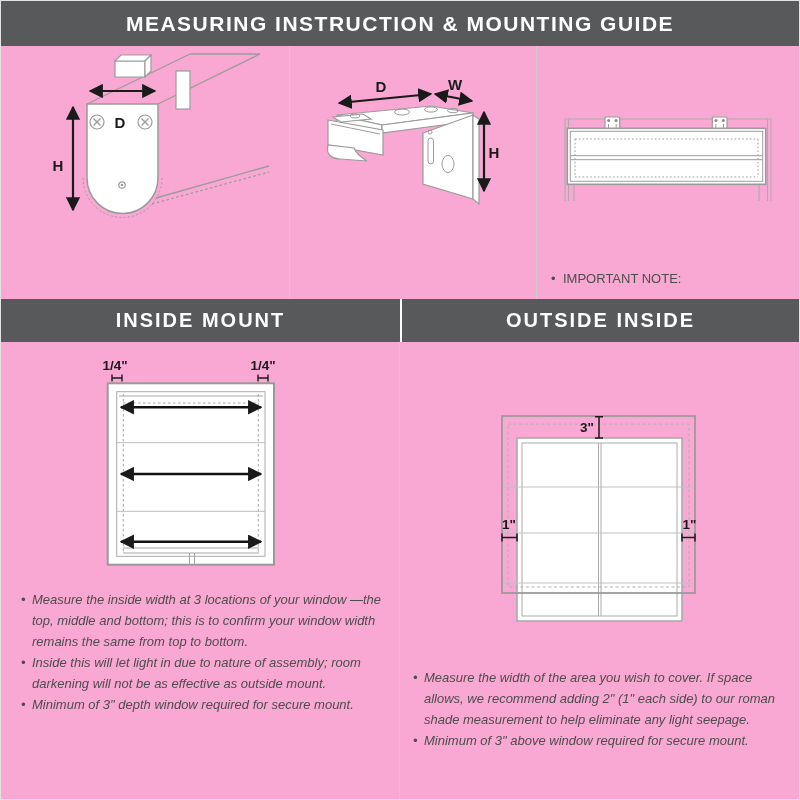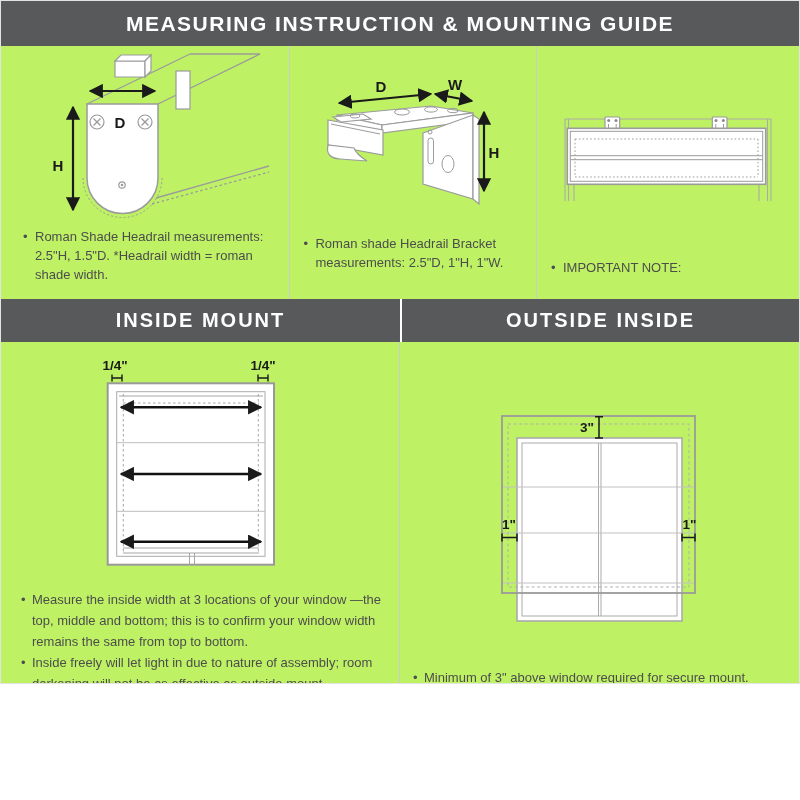--- a/index.html
+++ b/index.html
@@ -1,56 +1,56 @@
 <!DOCTYPE html>
 <html><head>
 <meta charset="utf-8">
 <style>
   * { margin:0; padding:0; box-sizing:border-box; }
   html,body { background:#ffffff; }
   body { width:800px; height:800px; font-family:"Liberation Sans", sans-serif; }
-  .page { width:800px; height:684px; background:#bef264; border:1px solid #e3e3e3; overflow:hidden; display:flex; flex-direction:column; }
+  .page { width:800px; height:800px; background:#f9a8d4; border:1px solid #e3e3e3; overflow:hidden; display:flex; flex-direction:column; }
 
   .main-header { height:45px; flex:0 0 45px; background:#58595b; color:#fff; display:flex; align-items:center; justify-content:center;
                  font-size:21px; font-weight:bold; letter-spacing:1.5px; }
 
   .top-row { height:253px; flex:0 0 253px; display:flex; }
   .top-col { display:flex; flex-direction:column; }
   .top-col.c1 { width:290px; border-right:1px solid #cccccc; }
   .top-col.c2 { width:247px; border-right:1px solid #cccccc; }
   .top-col.c3 { flex:1; }
   .d1 { margin:3px 0 0 44px; }
   .d2 { margin:12px 0 0 5px; }
   .d3 { margin:43px 0 0 12px; }
 
   .note { font-size:13px; line-height:1.46; color:#4d4d4d; margin-top:auto; position:relative; }
   .c1 .note { padding:0 22px 14px 34px; }
   .c2 .note { padding:0 12px 26px 25px; }
-  .c3 .note { padding:0 8px 21px 26px; }
+  .c3 .note { padding:0 8px 10px 26px; }
   .note .dot::before { content:"\2022"; position:absolute; }
   .c1 .note .dot::before { left:22px; }
   .c2 .note .dot::before { left:13px; }
   .c3 .note .dot::before { left:14px; }
 
   .mount-bars { height:43px; flex:0 0 43px; display:flex; background:#ffffff; }
   .bar { background:#58595b; color:#fff; display:flex; align-items:center; justify-content:center;
          font-size:20px; font-weight:bold; letter-spacing:2px; }
   .bar.left { width:399px; margin-right:2px; }
   .bar.right { flex:1; }
 
   .mount-row { flex:1; display:flex; }
   .mount-col { width:400px; display:flex; flex-direction:column; }
   .mount-col.inside { border-right:1px solid #cccccc; }
   .d4 { display:block; margin:10px 0 0 72px; }
   .d5 { display:block; margin:69px 0 0 95px; }
 
   ul.notes { list-style:none; margin:0; font-size:13px; line-height:1.62; color:#4d4d4d; }
   .inside ul.notes { padding:2px 8px 0 20px; }
   .outside ul.notes { padding:41px 12px 0 13px; }
-  ul.notes li { position:relative; padding-left:11px; }
+  ul.notes li { position:relative; padding-left:11px;font-style:italic; }
   ul.notes li::before { content:"\2022"; position:absolute; left:0; }
 
   svg text { font-family:"Liberation Sans", sans-serif; font-weight:bold; fill:#1a1a1a; }
 </style>
 </head>
 <body>
 
 <div class="page">
 
   <header class="main-header">MEASURING INSTRUCTION &amp; MOUNTING GUIDE</header>
@@ -87,24 +87,20 @@
           <line x1="96.5" y1="69.5" x2="103.5" y2="76.5"></line>
           <line x1="103.5" y1="69.5" x2="96.5" y2="76.5"></line>
           <circle cx="77" cy="136" r="3.2"></circle>
           <circle cx="77" cy="136" r="0.7" fill="#9b9b9b"></circle>
         </g>
         <line x1="45" y1="42" x2="110" y2="42" stroke="#1a1a1a" stroke-width="2.2" marker-start="url(#mA)" marker-end="url(#mA)"></line>
         <line x1="28" y1="58" x2="28" y2="161" stroke="#1a1a1a" stroke-width="2.2" marker-start="url(#mA)" marker-end="url(#mA)"></line>
         <text x="75" y="79" text-anchor="middle" font-size="15">D</text>
         <text x="13" y="122" text-anchor="middle" font-size="15">H</text>
       </svg>
-      <div class="note">
-        <span class="dot"></span>
-        <span>Roman Shade Headrail measurements: 2.5"H, 1.5"D. *Headrail width = roman shade width.</span>
-      </div>
     </div>
 
     <div class="top-col c2">
       <svg class="d2" width="235" height="165" viewBox="0 0 235 165">
         <defs>
           <marker id="mB" viewBox="0 0 10 10" refX="9" refY="5" markerWidth="6.5" markerHeight="6.5" orient="auto-start-reverse">
             <path d="M0,0 L10,5 L0,10 Z" fill="#1a1a1a"></path>
           </marker>
         </defs>
         <g fill="#ffffff" stroke="#9b9b9b" stroke-width="1.2">
@@ -127,24 +123,20 @@
           <ellipse cx="153" cy="106" rx="6" ry="8.5"></ellipse>
           <line x1="36" y1="66" x2="85" y2="76"></line>
         </g>
         <line x1="44" y1="45" x2="136" y2="36" stroke="#1a1a1a" stroke-width="2.2" marker-start="url(#mB)" marker-end="url(#mB)"></line>
         <line x1="140" y1="36" x2="177" y2="43" stroke="#1a1a1a" stroke-width="2.2" marker-start="url(#mB)" marker-end="url(#mB)"></line>
         <line x1="189" y1="54" x2="189" y2="133" stroke="#1a1a1a" stroke-width="2.2" marker-start="url(#mB)" marker-end="url(#mB)"></line>
         <text x="86" y="34" text-anchor="middle" font-size="15">D</text>
         <text x="160" y="32" text-anchor="middle" font-size="15">W</text>
         <text x="199" y="100" text-anchor="middle" font-size="15">H</text>
       </svg>
-      <div class="note">
-        <span class="dot"></span>
-        <span>Roman shade Headrail Bracket measurements: 2.5"D, 1"H, 1"W.</span>
-      </div>
     </div>
 
     <div class="top-col c3">
       <svg class="d3" width="250" height="122" viewBox="0 0 250 122">
         <g stroke="#ababab" stroke-width="1.1" fill="none">
           <line x1="16" y1="30" x2="222" y2="30"></line>
           <line x1="16" y1="30" x2="16" y2="112"></line>
           <line x1="19.5" y1="30" x2="19.5" y2="112"></line>
           <line x1="218.5" y1="30" x2="218.5" y2="112"></line>
           <line x1="222" y1="30" x2="222" y2="112"></line>
@@ -217,21 +209,21 @@
           <line x1="50" y1="201" x2="186" y2="201"></line>
           <line x1="116.5" y1="201" x2="116.5" y2="212.7"></line>
           <line x1="121.5" y1="201" x2="121.5" y2="212.7"></line>
         </g>
         <line x1="48" y1="55.3" x2="188" y2="55.3" stroke="#111111" stroke-width="2.4" marker-start="url(#mC)" marker-end="url(#mC)"></line>
         <line x1="48" y1="122" x2="188" y2="122" stroke="#111111" stroke-width="2.4" marker-start="url(#mC)" marker-end="url(#mC)"></line>
         <line x1="48" y1="189.7" x2="188" y2="189.7" stroke="#111111" stroke-width="2.4" marker-start="url(#mC)" marker-end="url(#mC)"></line>
       </svg>
       <ul class="notes">
         <li>Measure the inside width at 3 locations of your window —the top, middle and bottom; this is to confirm your window width remains the same from top to bottom.</li>
-        <li>Inside freely will let light in due to nature of assembly; room darkening will not be as effective as outside mount.</li>
+        <li>Inside this will let light in due to nature of assembly; room darkening will not be as effective as outside mount.</li>
         <li>Minimum of 3" depth window required for secure mount.</li>
       </ul>
     </div>
 
     <div class="mount-col outside">
       <svg class="d5" width="220" height="215" viewBox="0 0 220 215">
         <g>
           <rect x="22" y="27" width="165" height="183" fill="#ffffff" stroke="#ababab" stroke-width="1.6"></rect>
           <rect x="27" y="32" width="155" height="173" fill="none" stroke="#ababab" stroke-width="1"></rect>
           <line x1="103.5" y1="32" x2="103.5" y2="205" stroke="#ababab" stroke-width="1"></line>
@@ -245,19 +237,20 @@
           <rect x="7" y="5" width="193" height="177" fill="none" stroke="#9b9b9b" stroke-width="1.8"></rect>
         </g>
         <path d="M100,5.8 H108 M104,5.8 V27 M100,27 H108" stroke="#1a1a1a" stroke-width="1.5" fill="none"></path>
         <text x="99" y="21" text-anchor="end" font-size="13.5">3"</text>
         <path d="M7,122.5 V130.5 M7,126.5 H22 M22,122.5 V130.5" stroke="#1a1a1a" stroke-width="1.5" fill="none"></path>
         <text x="14" y="118" text-anchor="middle" font-size="13.5">1"</text>
         <path d="M187,122.5 V130.5 M187,126.5 H200 M200,122.5 V130.5" stroke="#1a1a1a" stroke-width="1.5" fill="none"></path>
         <text x="194.5" y="118" text-anchor="middle" font-size="13.5">1"</text>
       </svg>
       <ul class="notes">
+        <li>Measure the width of the area you wish to cover. If space allows, we recommend adding 2" (1" each side) to our roman shade measurement to help eliminate any light seepage.</li>
         <li>Minimum of 3" above window required for secure mount.</li>
       </ul>
     </div>
 
   </section>
 
 </div>
 
 </body></html>

